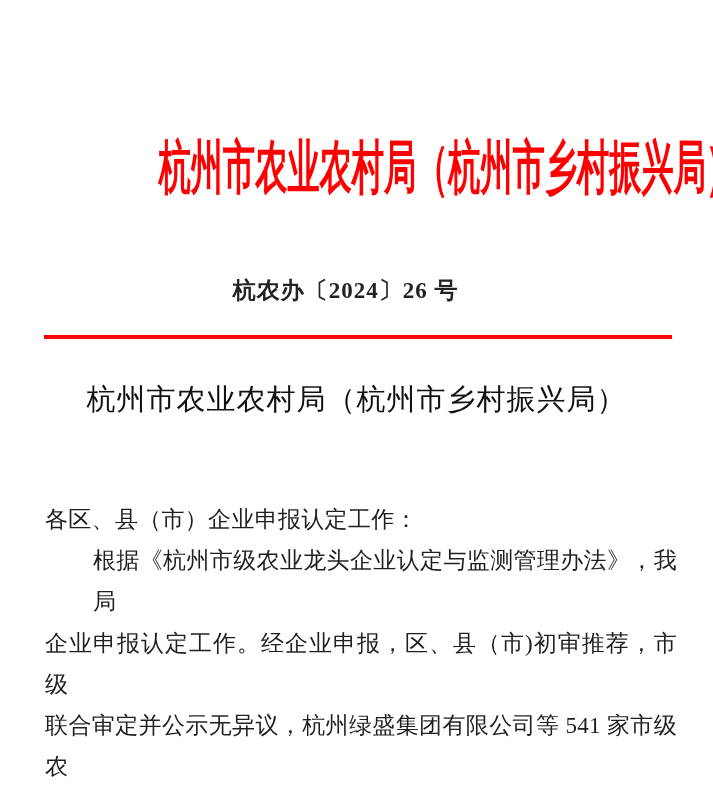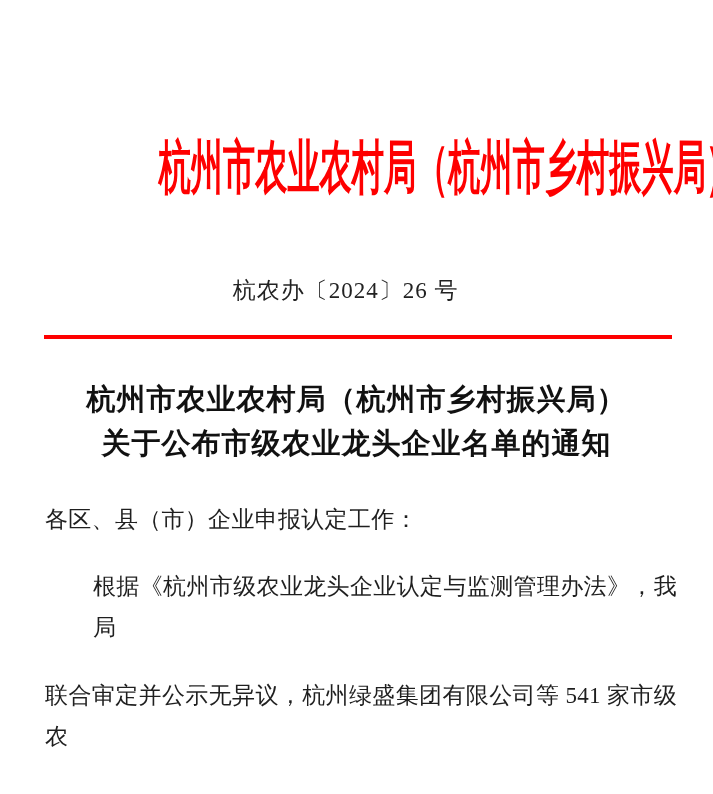--- a/index.html
+++ b/index.html
@@ -40,38 +40,39 @@
   .doc-number {
     position: absolute;
     top: 276px;
     left: 0;
     width: 691px;
     text-align: center;
     font-size: 23px;
     line-height: 30px;
     letter-spacing: 1px;
     color: #222222;
+    font-weight: bold;
   }
   
   .red-line {
     position: absolute;
     top: 335px;
     left: 44px;
     width: 628px;
     height: 4px;
     background: #fe0000;
   }
   
   .doc-title {
     position: absolute;
     top: 377px;
     left: 0;
     width: 713px;
     text-align: center;
-    font-weight: bold;
+    font-weight: normal;
     font-size: 29px;
     color: #111111;
   }
   .title-line {
     line-height: 44px;
     letter-spacing: 1px;
     white-space: nowrap;
   }
   
   .body-block {
@@ -85,44 +86,43 @@
   }
   .body-line {
     box-sizing: border-box;
     letter-spacing: 0.3px;
     white-space: nowrap;
   }
   .body-line.just {
     white-space: normal;
     text-align: justify;
     text-align-last: justify;
-    margin-top: 26px;
   }
   .body-line.indent {
     padding-left: 48px;
   }
 </style>
 </head>
 <body>
 
 <div class="page">
 
   <div class="red-header">
     <span class="red-header-text">杭州市农业农村局（杭州市乡村振兴局）文件</span>
   </div>
 
   <div class="doc-number">杭农办〔2024〕26 号</div>
 
   <div class="red-line"></div>
 
   <div class="doc-title">
     <div class="title-line">杭州市农业农村局（杭州市乡村振兴局）</div>
-    <div class="title-line">关于公布市级农业龙头企业名单的通知</div>
   </div>
 
   <div class="body-block">
     <div class="body-line">各区、县（市）企业申报认定工作：</div>
     <div class="body-line just indent">根据《杭州市级农业龙头企业认定与监测管理办法》，我局</div>
+    <div class="body-line just">企业申报认定工作。经企业申报，区、县（市)初审推荐，市级</div>
     <div class="body-line just">联合审定并公示无异议，杭州绿盛集团有限公司等 541 家市级农</div>
 
   </div>
 
 </div>
 
 </body></html>

